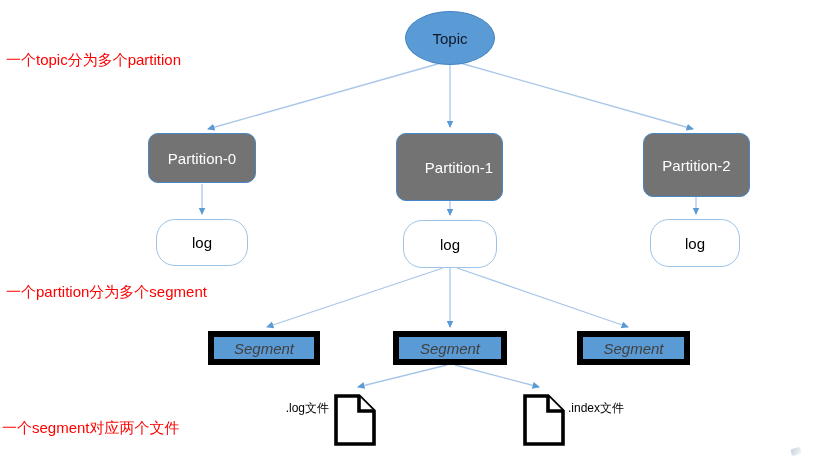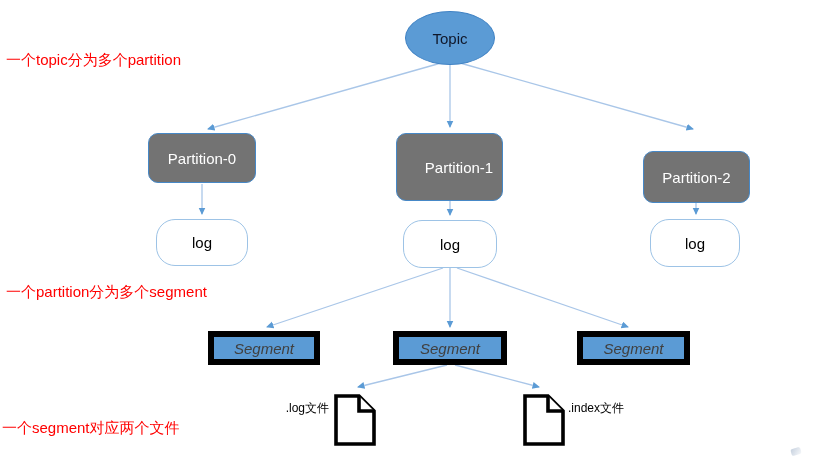--- a/index.html
+++ b/index.html
@@ -109,21 +109,21 @@
   </div>
 
   <div class="annotation" style="left:6px; top:51px;">一个topic分为多个partition</div>
 
   <div class="node partition" style="left:148px; top:133px; width:108px; height:50px;">
     <span>Partition-0</span>
   </div>
   <div class="node partition" style="left:396px; top:133px; width:107px; height:68px;padding-left:19px;">
     <span>Partition-1</span>
   </div>
-  <div class="node partition" style="left:643px; top:151px; width:107px; height:52px;">
+  <div class="node partition" style="left:643px; top:133px; width:107px; height:64px;">
     <span>Partition-2</span>
   </div>
 
   <div class="node logbox" style="left:156px; top:219px; width:92px; height:47px;">
     <span>log</span>
   </div>
   <div class="node logbox" style="left:403px; top:220px; width:94px; height:48px;">
     <span>log</span>
   </div>
   <div class="node logbox" style="left:650px; top:219px; width:90px; height:48px;">

